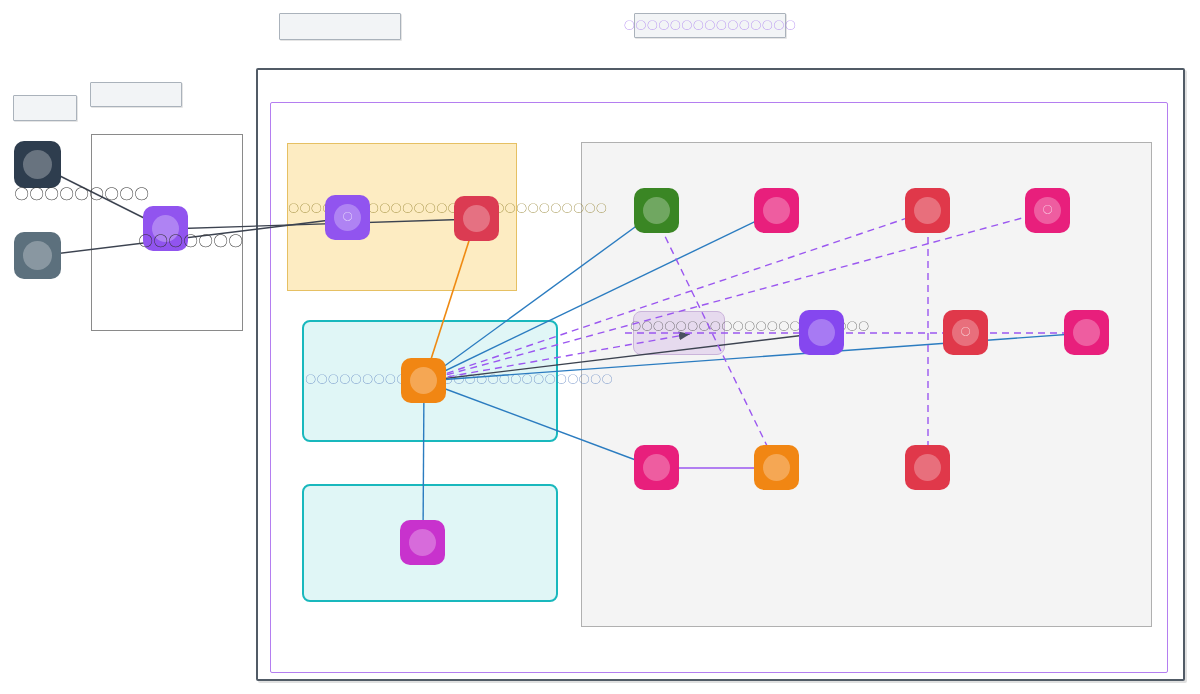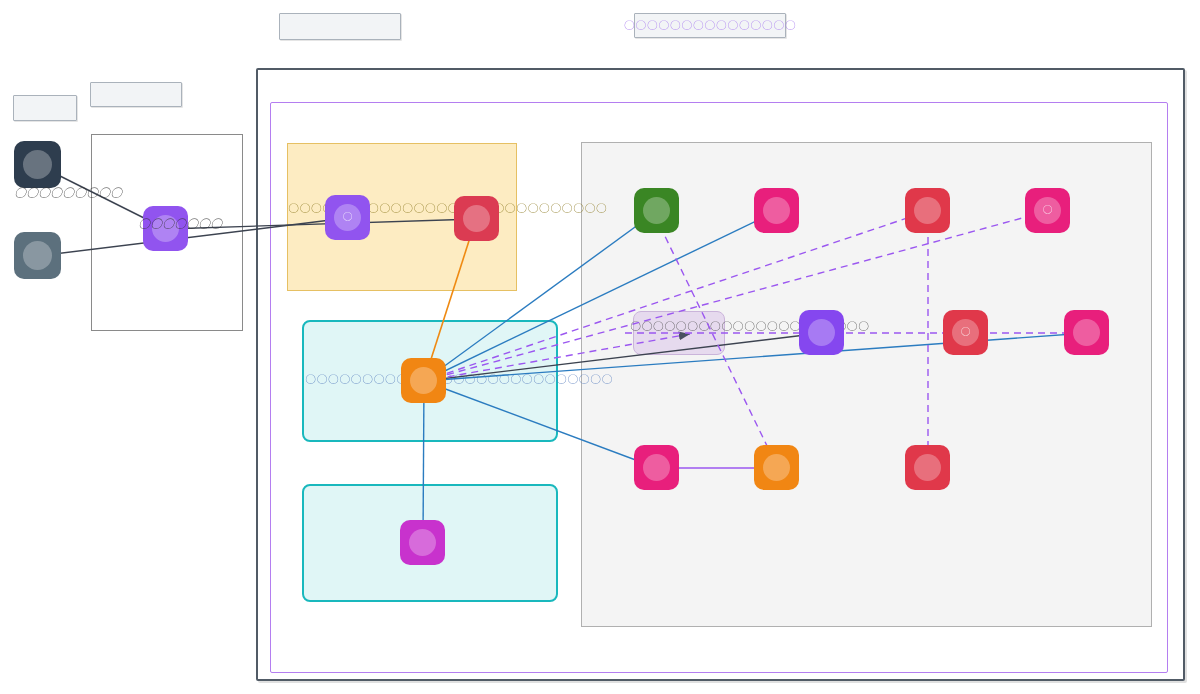--- a/index.html
+++ b/index.html
@@ -80,24 +80,23 @@
   .node .halo {
     width: 62%; height: 62%;
     border-radius: 50%;
     background: rgba(255,255,255,.28);
     display:flex; align-items:center; justify-content:center;
     font-size: 10px;
     color: rgba(255,255,255,.95);
   }
   .node-caption {
     position:absolute;
-    font-size: 12px;
+    font-size: 15px;
     white-space:nowrap;
     pointer-events:none;
-    font-style:italic;
   }
 
   svg.edges { position:absolute; left:0; top:0; width:1200px; height:694px; pointer-events:none; }
 </style>
 </head>
 <body>
 
 <div id="stage">
 
   <div id="chrome-layer">
@@ -167,21 +166,21 @@
       <div class="node" style="left: 14px; top: 141px; width: 47px; height: 47px; background: rgb(46, 61, 78);">
         <div class="halo"></div>
       </div>
       <div class="node-caption" style="left: 14px; top: 185px; color: rgb(51, 51, 51);">〇〇〇〇〇〇〇〇〇</div>
       <div class="node" style="left: 14px; top: 232px; width: 47px; height: 47px; background: rgb(92, 112, 125);">
         <div class="halo"></div>
       </div>
       <div class="node" style="left: 143px; top: 206px; width: 45px; height: 45px; background: rgb(145, 84, 239);">
         <div class="halo"></div>
       </div>
-      <div class="node-caption" style="left: 138px; top: 216px; color: rgb(51, 51, 51);">〇〇〇〇〇〇〇</div>
+      <div class="node-caption" style="left: 138px; top: 232px; color: rgb(51, 51, 51);">〇〇〇〇〇〇〇</div>
       <div class="node" style="left: 325px; top: 195px; width: 45px; height: 45px; background: rgb(145, 84, 239);">
         <div class="halo">〇</div>
       </div>
       <div class="node" style="left: 454px; top: 196px; width: 45px; height: 45px; background: rgb(219, 59, 82);">
         <div class="halo"></div>
       </div>
       <div class="node" style="left: 401px; top: 358px; width: 45px; height: 45px; background: rgb(241, 134, 19);">
         <div class="halo"></div>
       </div>
       <div class="node" style="left: 400px; top: 520px; width: 45px; height: 45px; background: rgb(200, 50, 205);">

